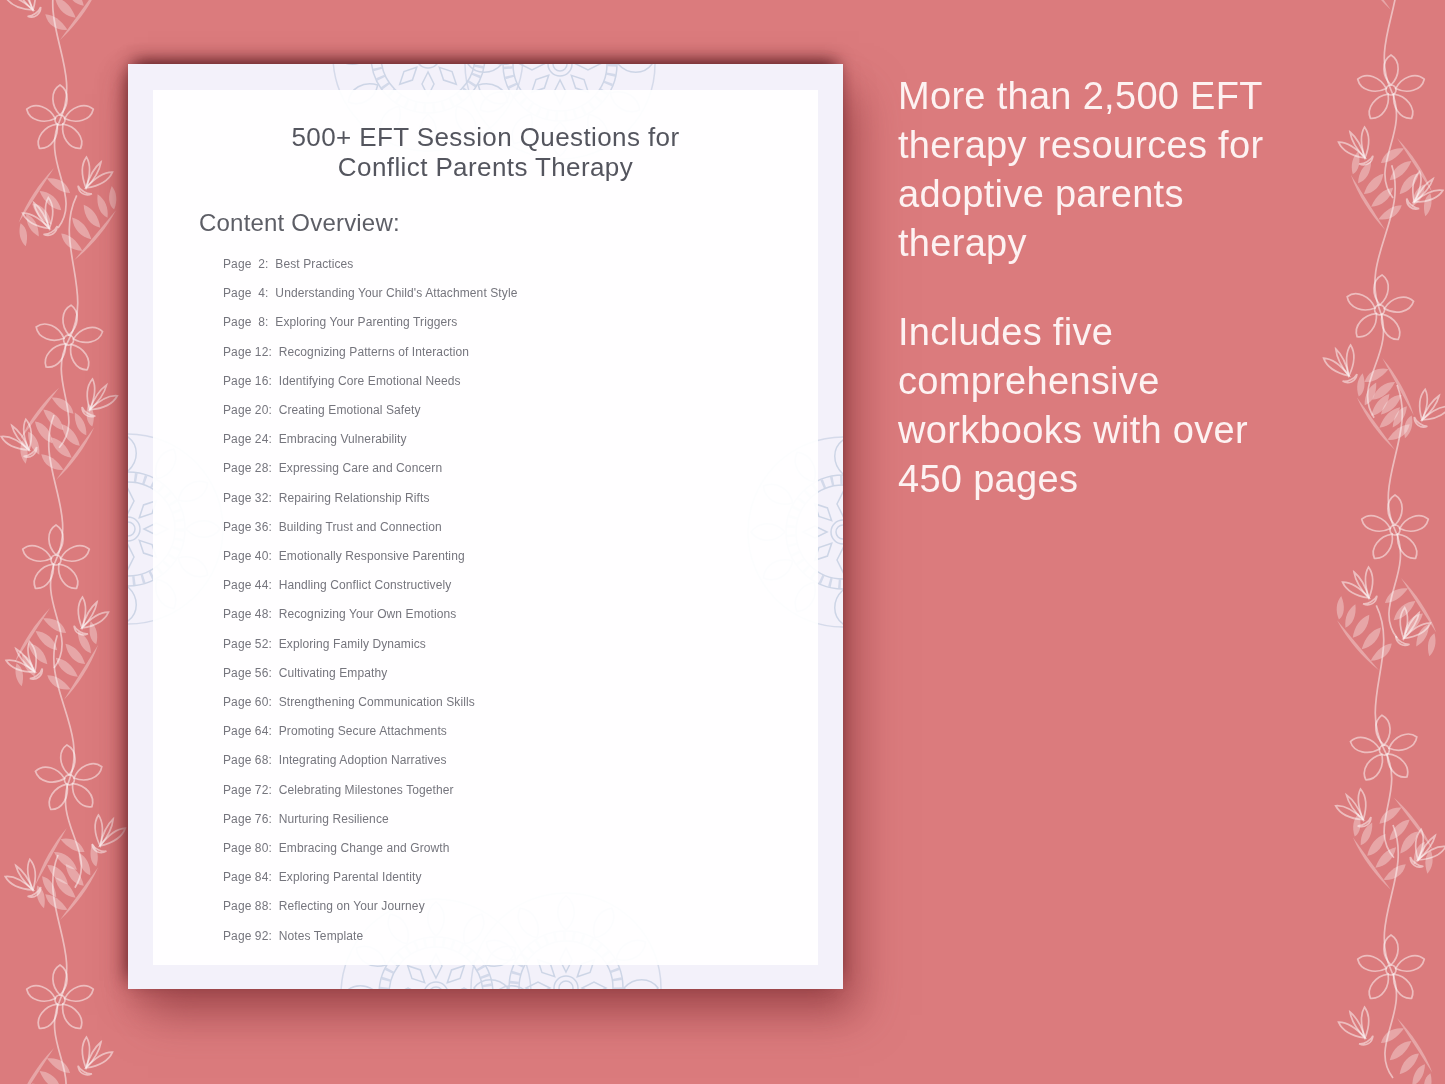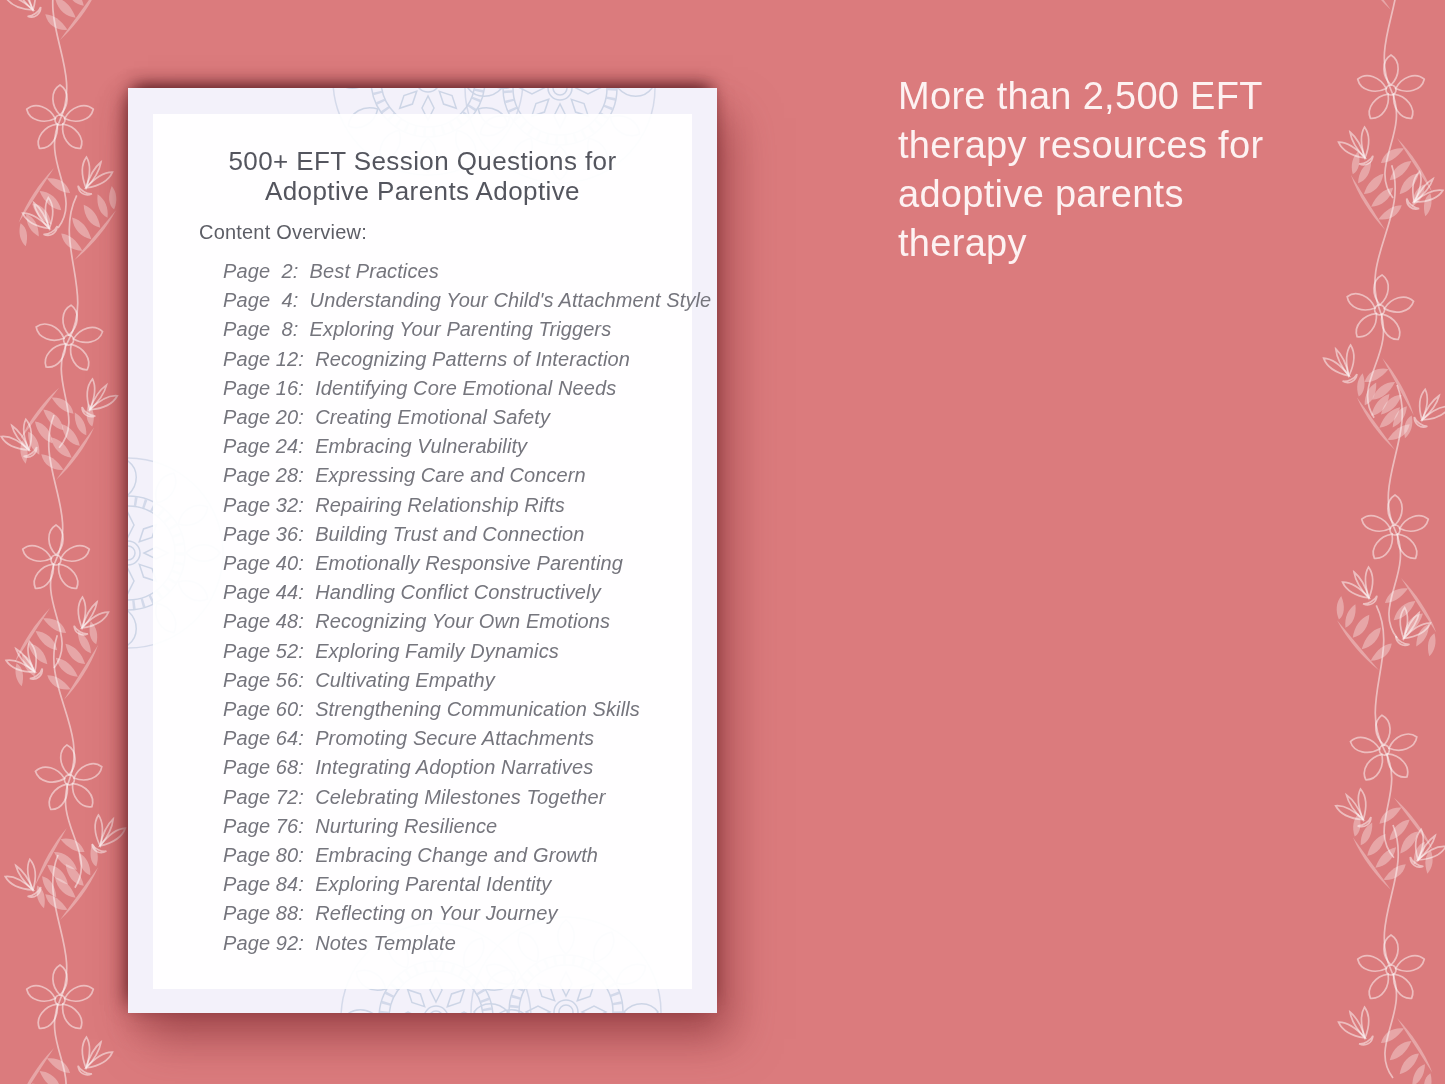--- a/index.html
+++ b/index.html
@@ -13,21 +13,21 @@
 
   
   .vine { position:absolute; top:0; height:1084px; width:150px; pointer-events:none; }
   .vine-left  { left:-8px; }
   .vine-right { right:-16px; transform:scaleX(-1); }
   .vs { stroke: rgba(255,255,255,.5); fill:none; stroke-width:1.7; }
   .vf { fill: rgba(255,255,255,.33); stroke:none; }
 
   
   .document {
-    position:absolute; left:128px; top:88px; width:589px; height:925px;
+    position:absolute; left:128px; top:64px; width:715px; height:925px;
     background: var(--page-margin, #f3f1fa);
     box-shadow:
       0 -9px 16px -6px rgba(78,20,26,.9),
       -10px 0 18px -8px rgba(95,28,34,.6),
       18px 28px 42px -2px rgba(140,55,60,.55),
       0 14px 30px rgba(140,55,60,.35);
     overflow:hidden;
   }
   .mandalas { position:absolute; left:0; top:0; width:715px; height:925px; }
   .mandala-stroke { stroke: var(--watermark, #cdd5e6); fill:none; }
@@ -35,29 +35,28 @@
   .page {
     position:absolute; left:25px; right:25px; top:26px; bottom:24px;
     background: rgba(255,255,255,.93);
   }
   .doc-title {
     margin-top:32px; text-align:center;
     font-size:26px; font-weight:400; line-height:30px; letter-spacing:.4px;
     color: var(--doc-title-color, #54555e);
   }
   .overview-label {
-    margin:15px 0 0 46px; font-size:20px; letter-spacing:.2px;
+    margin:27px 0 0 46px; font-size:24px; letter-spacing:.2px;
     color: var(--doc-heading-color, #5d5e66);
   }
   .toc {
     margin:13px 0 0 70px; list-style:none;
-    font-size:20px; line-height:29.2px; letter-spacing:.1px;
+    font-size:12px; line-height:29.2px; letter-spacing:.1px;
     color: var(--doc-text-color, #75757d);
     white-space:pre;
-    font-style:italic;
   }
 
   
   .marketing {
     position:absolute; left:898px; top:72px; width:470px;
     color: var(--marketing-text-color, #fdf2f2);
     font-size:38px; line-height:49px; font-weight:300; letter-spacing:.3px;
     white-space:nowrap;
   }
   .marketing p { margin:0 0 40px 0; }
@@ -163,23 +162,24 @@
         <use href="#mandala" transform="translate(300,-8)"></use>
         <use href="#mandala" transform="translate(432,0)"></use>
         <use href="#mandala" transform="translate(308,930)"></use>
         <use href="#mandala" transform="translate(438,924)"></use>
         <use href="#mandala" transform="translate(0,465)"></use>
         <use href="#mandala" transform="translate(715,468)"></use>
       </g>
     </svg>
 
     <div class="page">
-      <h1 class="doc-title"><span>500+ EFT Session Questions for</span><br><span>Adoptive Parents Adoptive</span></h1>
+      <h1 class="doc-title"><span>500+ EFT Session Questions for</span><br><span>Conflict Parents Therapy</span></h1>
       <div class="overview-label">Content Overview:</div>
       <ul class="toc"><li>Page  2:  Best Practices</li><li>Page  4:  Understanding Your Child's Attachment Style</li><li>Page  8:  Exploring Your Parenting Triggers</li><li>Page 12:  Recognizing Patterns of Interaction</li><li>Page 16:  Identifying Core Emotional Needs</li><li>Page 20:  Creating Emotional Safety</li><li>Page 24:  Embracing Vulnerability</li><li>Page 28:  Expressing Care and Concern</li><li>Page 32:  Repairing Relationship Rifts</li><li>Page 36:  Building Trust and Connection</li><li>Page 40:  Emotionally Responsive Parenting</li><li>Page 44:  Handling Conflict Constructively</li><li>Page 48:  Recognizing Your Own Emotions</li><li>Page 52:  Exploring Family Dynamics</li><li>Page 56:  Cultivating Empathy</li><li>Page 60:  Strengthening Communication Skills</li><li>Page 64:  Promoting Secure Attachments</li><li>Page 68:  Integrating Adoption Narratives</li><li>Page 72:  Celebrating Milestones Together</li><li>Page 76:  Nurturing Resilience</li><li>Page 80:  Embracing Change and Growth</li><li>Page 84:  Exploring Parental Identity</li><li>Page 88:  Reflecting on Your Journey</li><li>Page 92:  Notes Template</li></ul>
     </div>
   </div>
 
   <div class="marketing">
       <p>More than 2,500 EFT<br>therapy resources for<br>adoptive parents<br>therapy</p>
+      <p>Includes five<br>comprehensive<br>workbooks with over<br>450 pages</p>
     </div>
 
 </div>
 
 </body></html>

